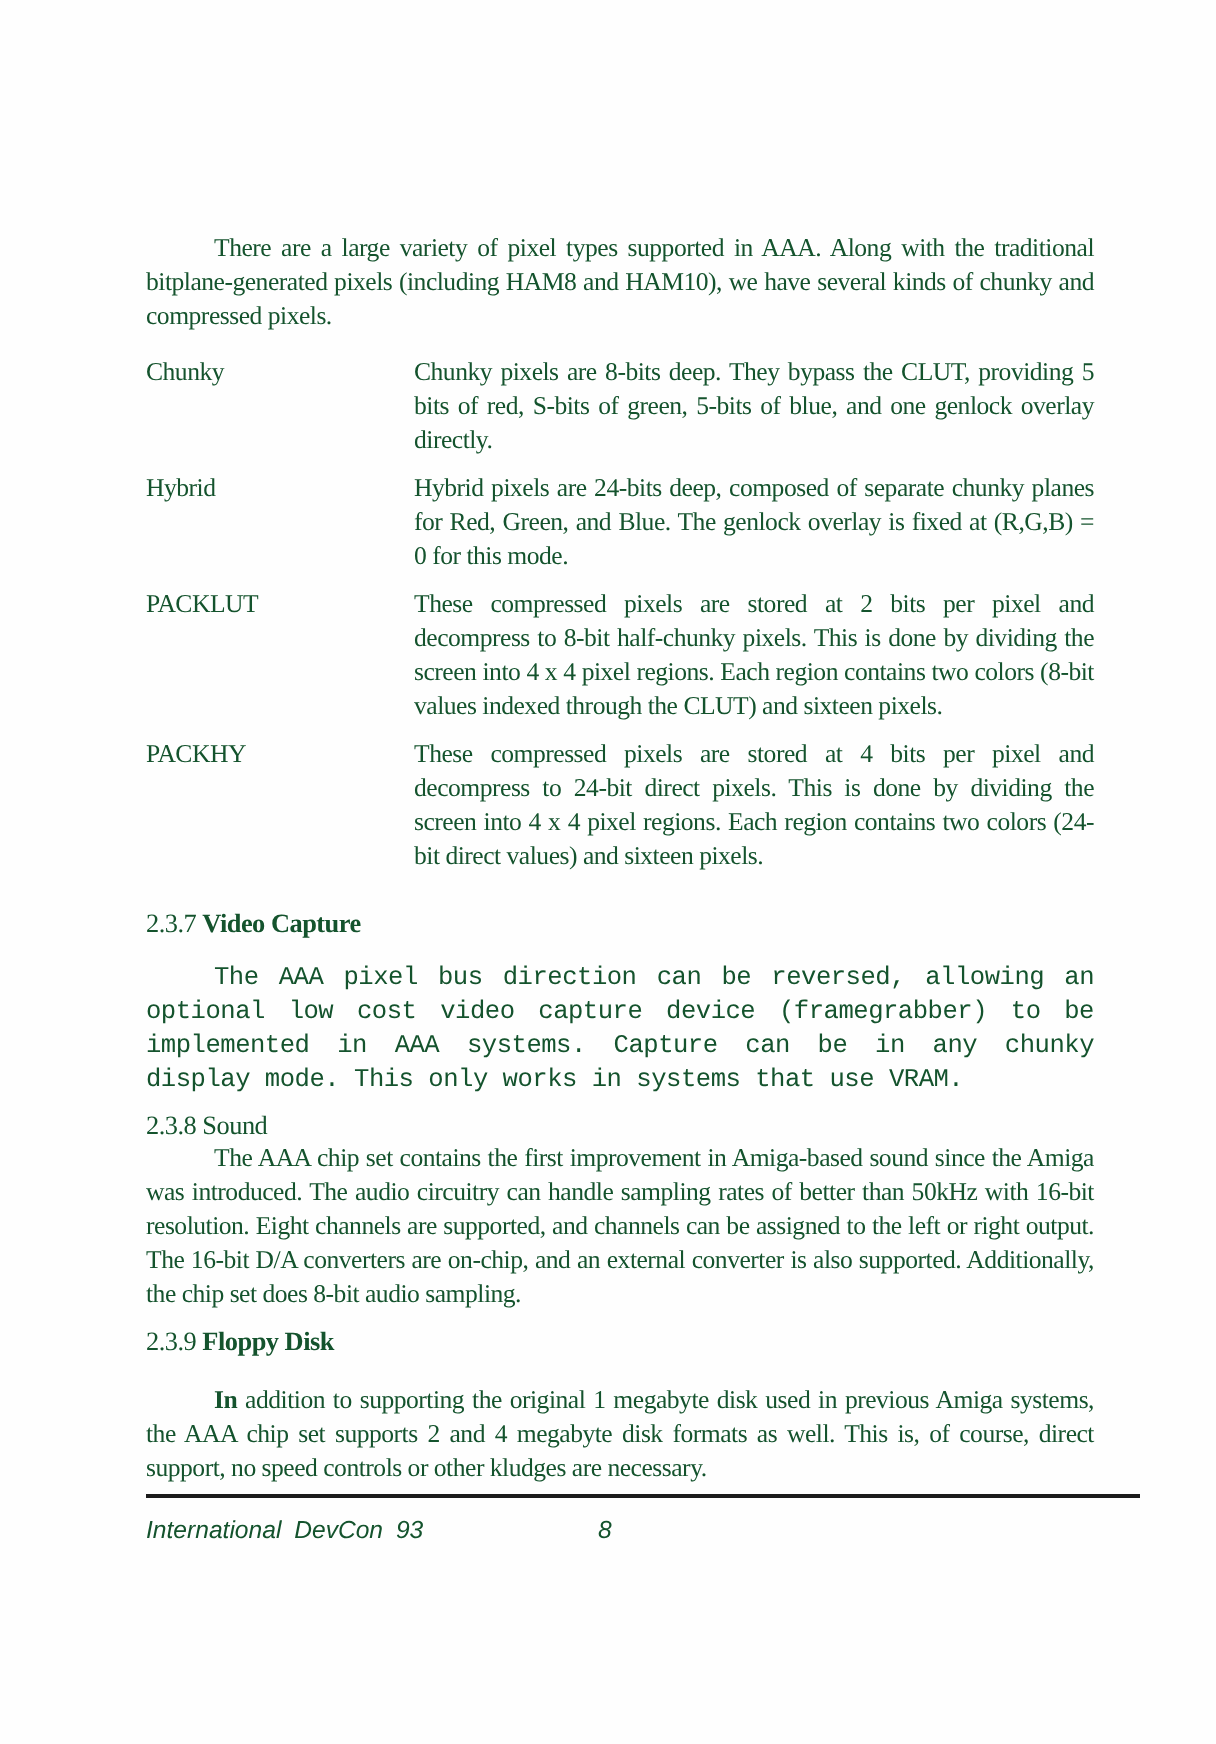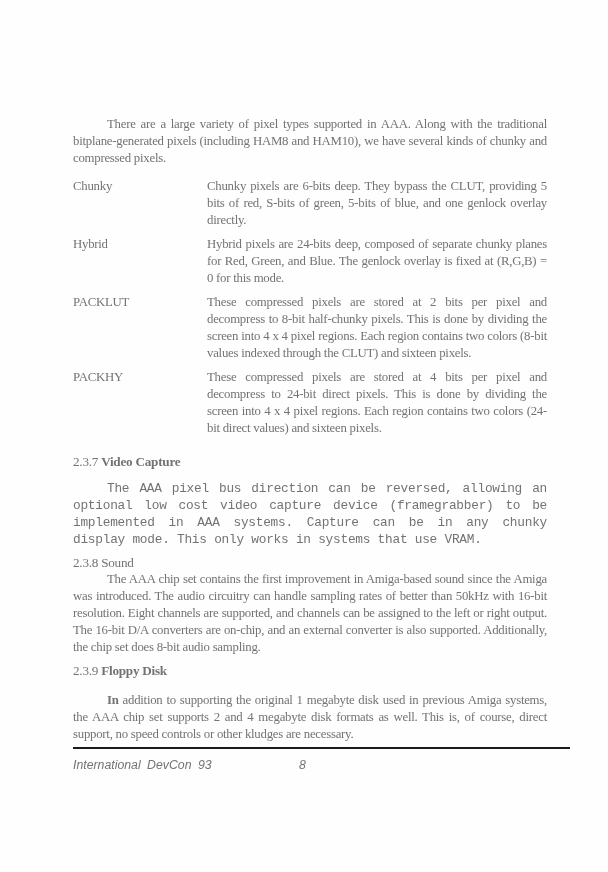--- a/index.html
+++ b/index.html
@@ -2,21 +2,21 @@
 <html><head>
 <meta charset="utf-8">
 <style>
   html, body { margin: 0; padding: 0; background: #e8e8e8; }
   .page {
     position: relative;
     width: 608px;
     height: 872px;
     margin: 0 auto;
     background: #fefefe;
-    color: #737373;
+    color: #14532d;
     font-family: "Liberation Serif", "DejaVu Serif", serif;
     font-size: 12.8px;
     line-height: 17px;
     letter-spacing: -0.25px;
     box-sizing: border-box;
     padding: 116px 38px 0 73px;
     overflow: hidden;
   }
   .para {
     margin: 0 23px 0 0;
@@ -73,21 +73,21 @@
 </head>
 <body>
 
 <div class="page">
 
   <p class="para">There are a large variety of pixel types supported in AAA. Along with the traditional bitplane-generated pixels (including HAM8 and HAM10), we have several kinds of chunky and compressed pixels.</p>
 
   <div class="deflist">
     <div class="defrow">
       <div class="term">Chunky</div>
-      <div class="desc">Chunky pixels are 6-bits deep. They bypass the CLUT, providing 5 bits of red, S-bits of green, 5-bits of blue, and one genlock overlay directly.</div>
+      <div class="desc">Chunky pixels are 8-bits deep. They bypass the CLUT, providing 5 bits of red, S-bits of green, 5-bits of blue, and one genlock overlay directly.</div>
     </div>
     <div class="defrow">
       <div class="term">Hybrid</div>
       <div class="desc">Hybrid pixels are 24-bits deep, composed of separate chunky planes for Red, Green, and Blue. The genlock overlay is fixed at (R,G,B) = 0 for this mode.</div>
     </div>
     <div class="defrow">
       <div class="term">PACKLUT</div>
       <div class="desc">These compressed pixels are stored at 2 bits per pixel and decompress to 8-bit half-chunky pixels. This is done by dividing the screen into 4 x 4 pixel regions. Each region contains two colors (8-bit values indexed through the CLUT) and sixteen pixels.</div>
     </div>
     <div class="defrow">

